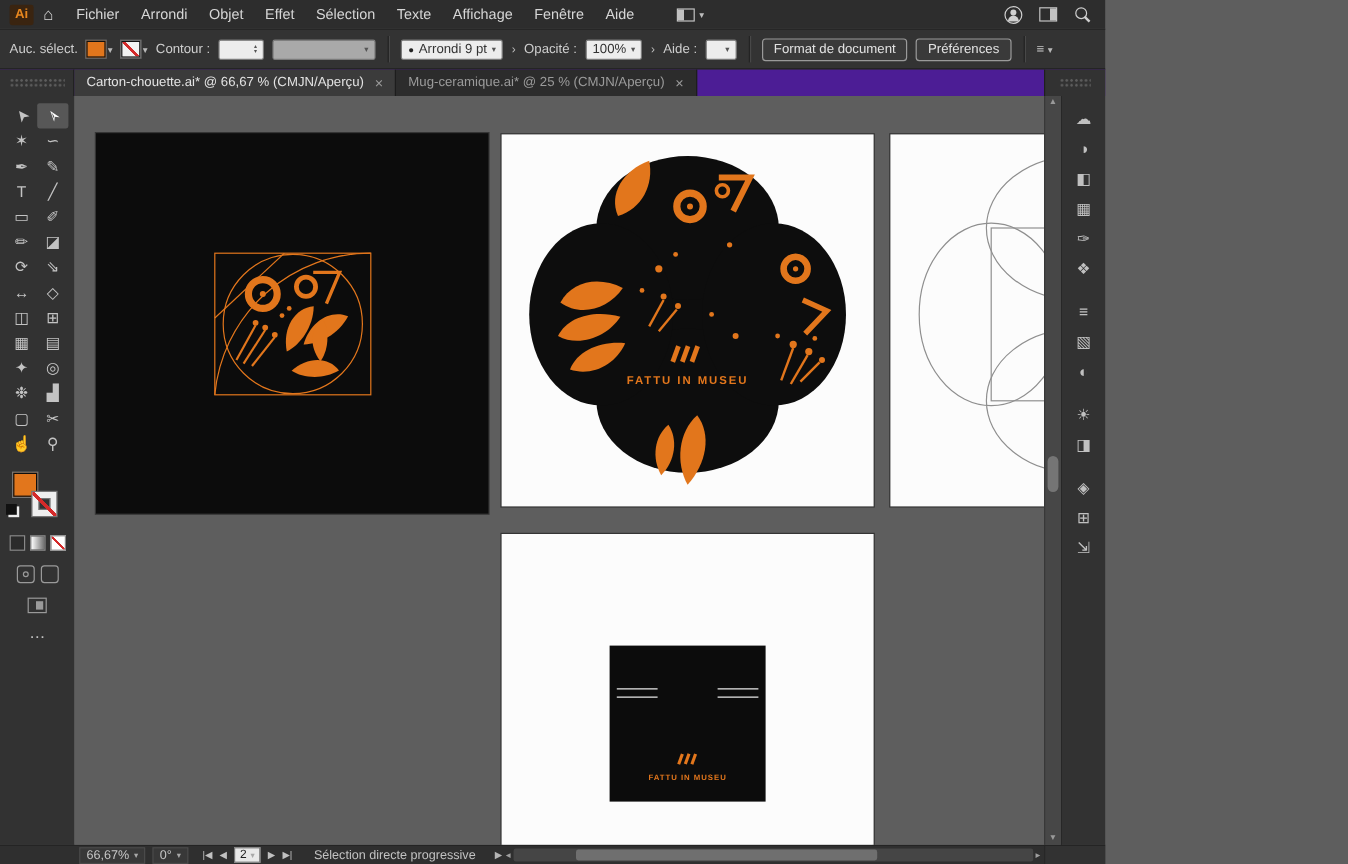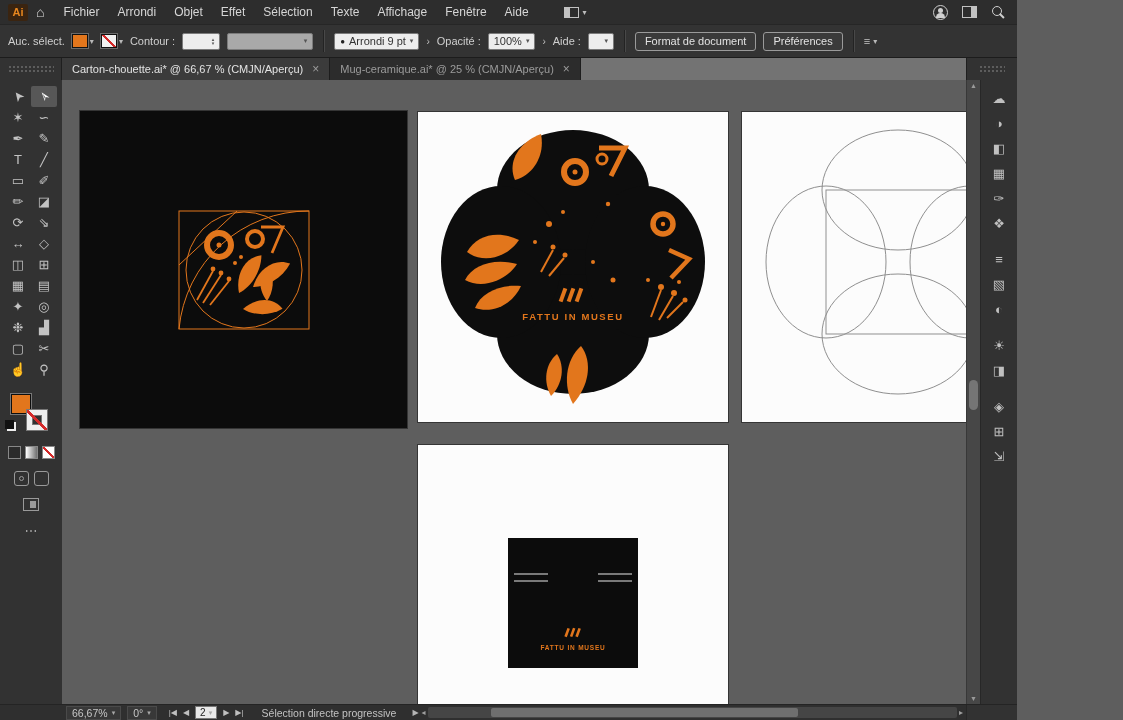--- a/index.html
+++ b/index.html
@@ -1,18 +1,18 @@
 <!DOCTYPE html>
 <html><head>
 <meta charset="utf-8">
 <style>
   *{box-sizing:border-box;margin:0;padding:0}
   html,body{width:1123px;height:720px;overflow:hidden;background:#5e5e5e;
     font-family:"Liberation Sans",sans-serif}
-  #app{position:relative;width:1017px;height:720px;display:flex;flex-direction:column;
+  #app{position:relative;width:921px;height:720px;display:flex;flex-direction:column;
     font-size:11px;color:#c8c8c8}
 
   
   .menubar{height:24px;background:#2d2d2d;display:flex;align-items:center;padding:0 8px;flex:0 0 auto}
   .ai-logo{width:20px;height:17px;background:#3a2410;border-radius:2px;color:#e8871f;font-weight:bold;
     font-size:11px;display:flex;align-items:center;justify-content:center;margin-right:8px}
   .home-ic{font-size:14px;color:#d8d8d8;margin-right:10px;line-height:1}
   .menus{display:flex}
   .menu-item{padding:15px 9px;line-height:24px;color:#d6d6d6;font-size:12px;cursor:default}
   .ws-switch{display:flex;align-items:center;gap:4px;margin-left:26px}
@@ -44,21 +44,21 @@
   .spin{display:flex;flex-direction:column;line-height:4px;font-size:5px;color:#555}
   .stepper{min-width:38px;justify-content:space-between}
   .pill-dot{color:#222;font-size:8px}
   .chev{color:#bdbdbd;font-size:10px}
   .sep{width:1px;height:22px;background:#232323;box-shadow:1px 0 0 #484848;margin:0 3px}
   .btn{border:1px solid #9a9a9a;border-radius:3px;height:19px;padding:0 9px;display:flex;align-items:center;
     color:#e2e2e2;background:#3a3a3a;font-size:11px}
   .align-ic{display:flex;align-items:center;gap:3px;color:#c6c6c6}
 
   
-  .tabrow{height:22px;background:#737373;display:flex;flex:0 0 auto;align-items:stretch}
+  .tabrow{height:22px;background:#4c1d95;display:flex;flex:0 0 auto;align-items:stretch}
   .tab-gutter{width:62px;background:#323232;display:flex;align-items:center;justify-content:center;border-right:1px solid #1f1f1f}
   .grip{width:46px;height:8px;background-image:radial-gradient(#5d5d5d 1px,transparent 1.2px);background-size:4px 4px}
   .tabs{display:flex}
   .tab{display:flex;align-items:center;gap:9px;padding:0 10px;font-size:11px;border-right:1px solid #1d1d1d;cursor:default}
   .tab.active{background:#3b3b3b;color:#e3e3e3}
   .tab.inactive{background:#2c2c2c;color:#9b9b9b}
   .tab .close{color:#9b9b9b;font-size:12px;line-height:1}
   .tab-rest{flex:1}
   .tab-gutter-r{width:51px;background:#323232;border-left:1px solid #1f1f1f;display:flex;align-items:center;justify-content:center}
   .grip-sm{width:26px;height:8px;background-image:radial-gradient(#5d5d5d 1px,transparent 1.2px);background-size:4px 4px}

